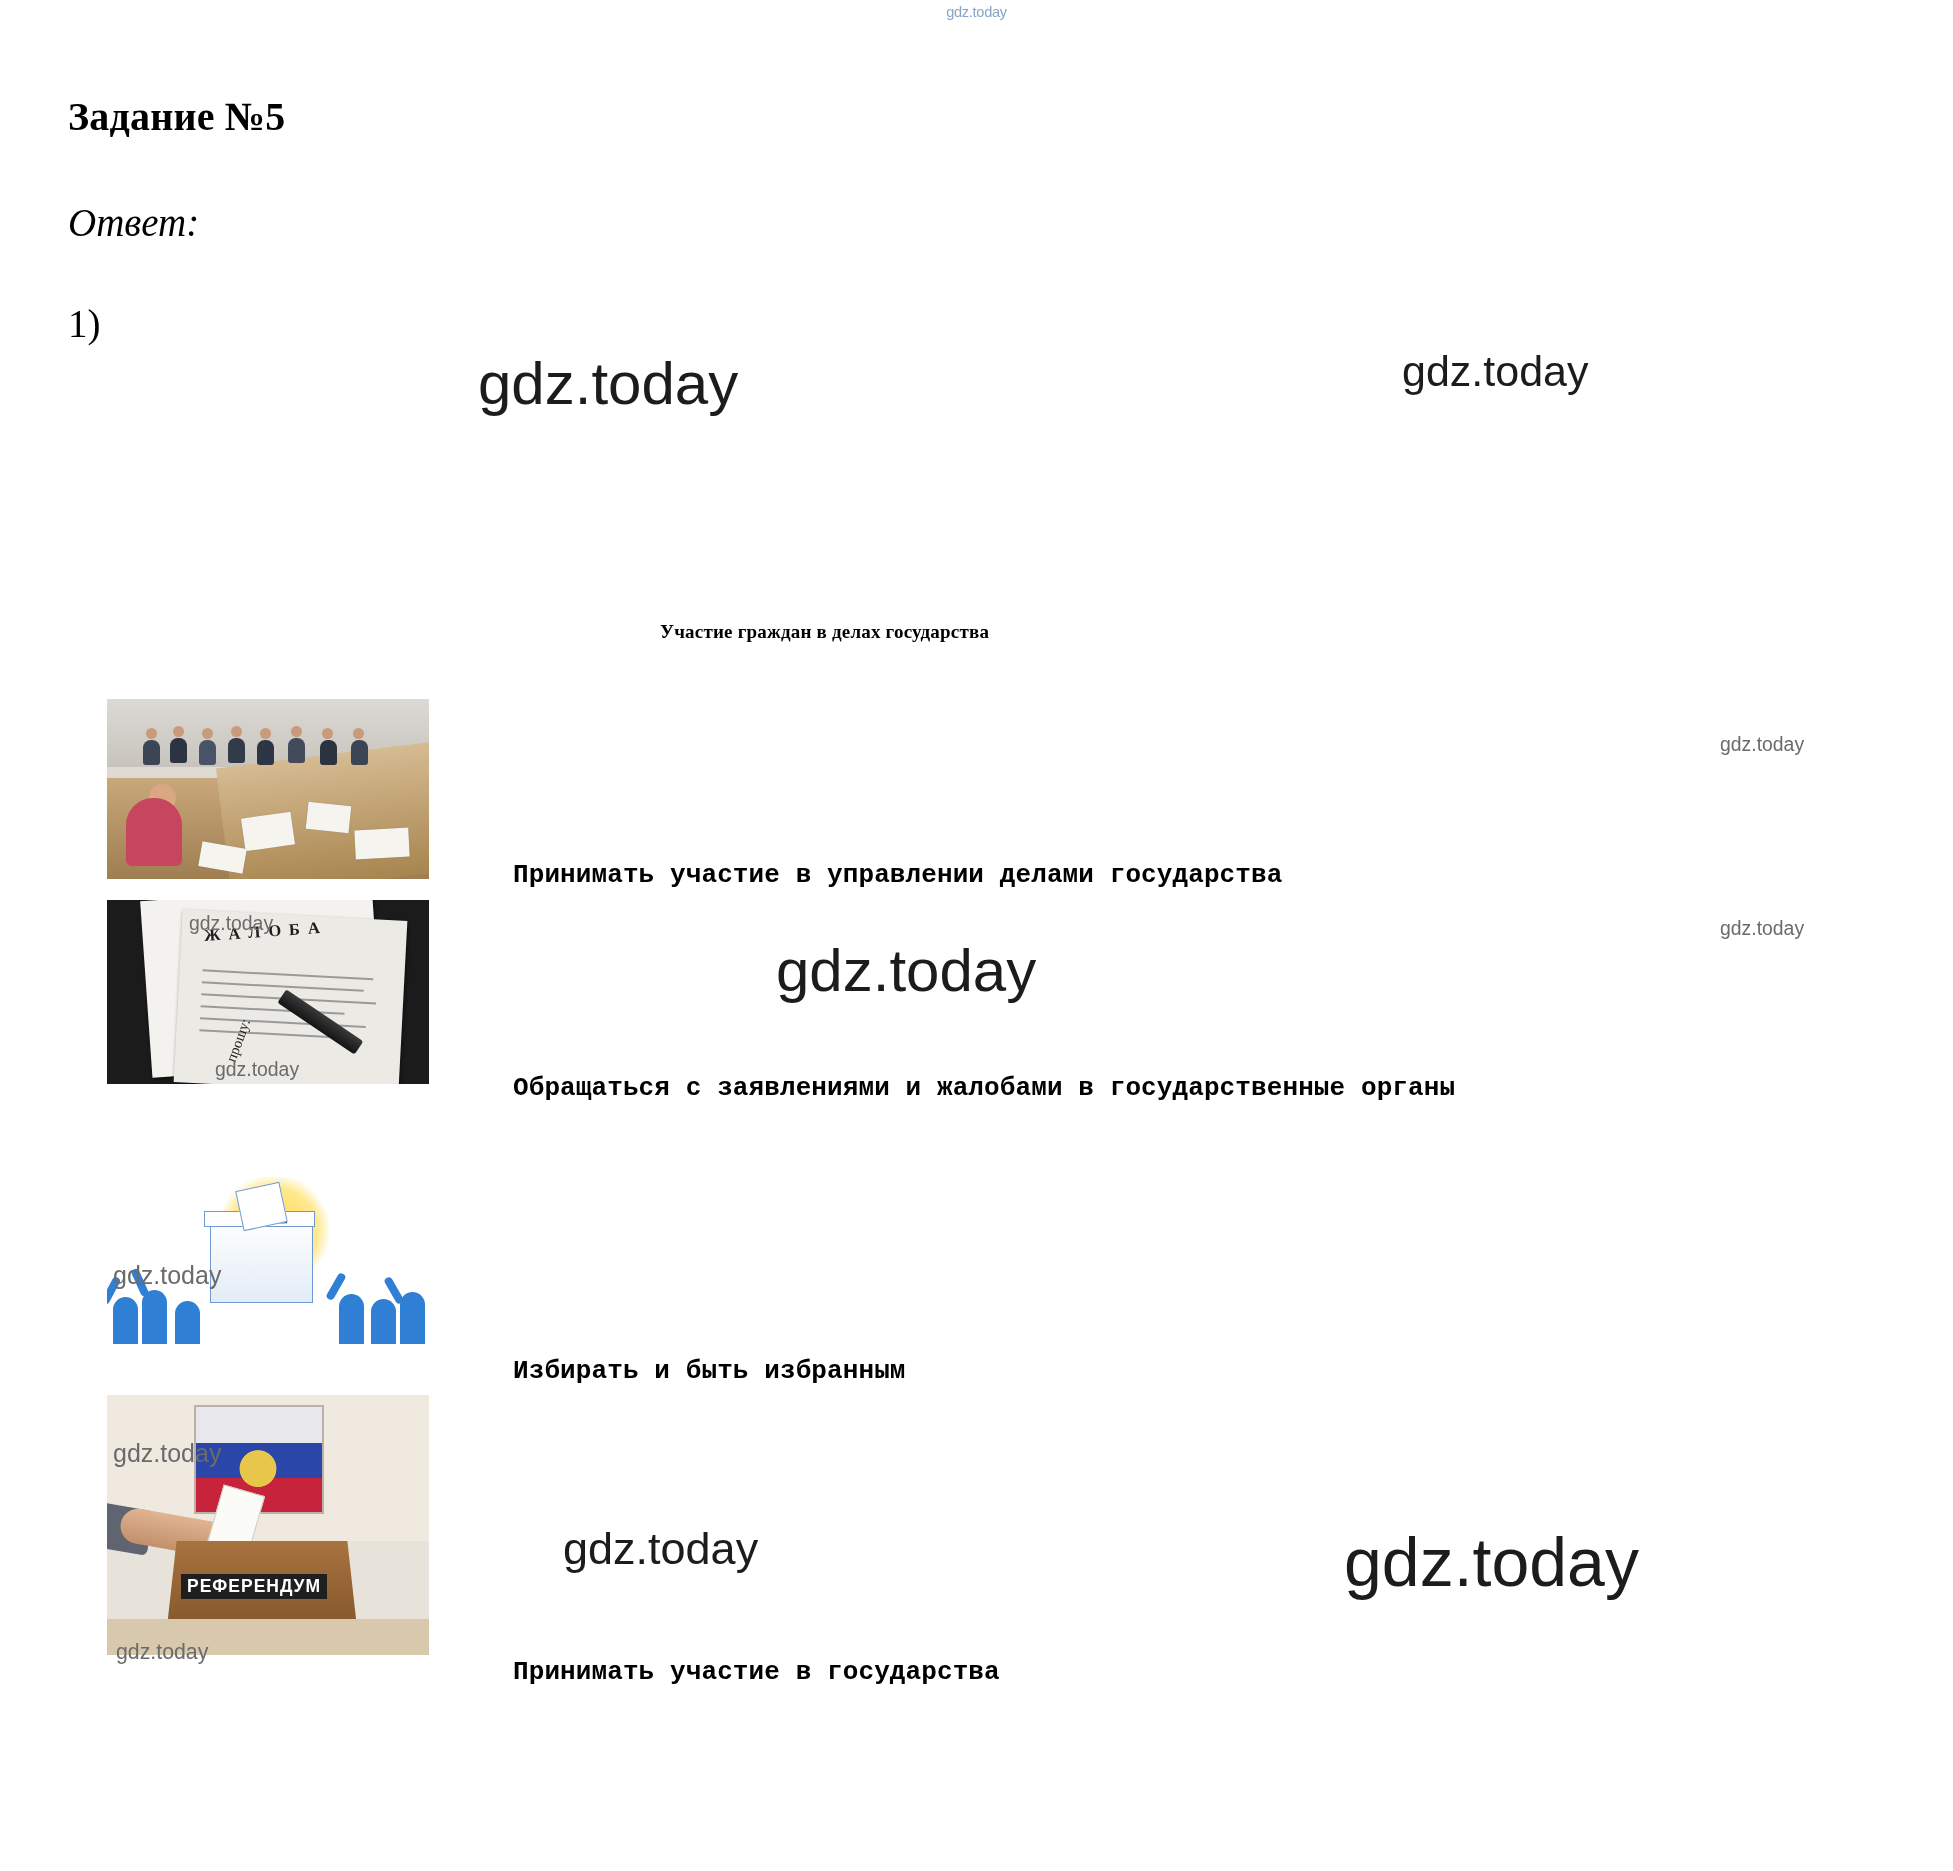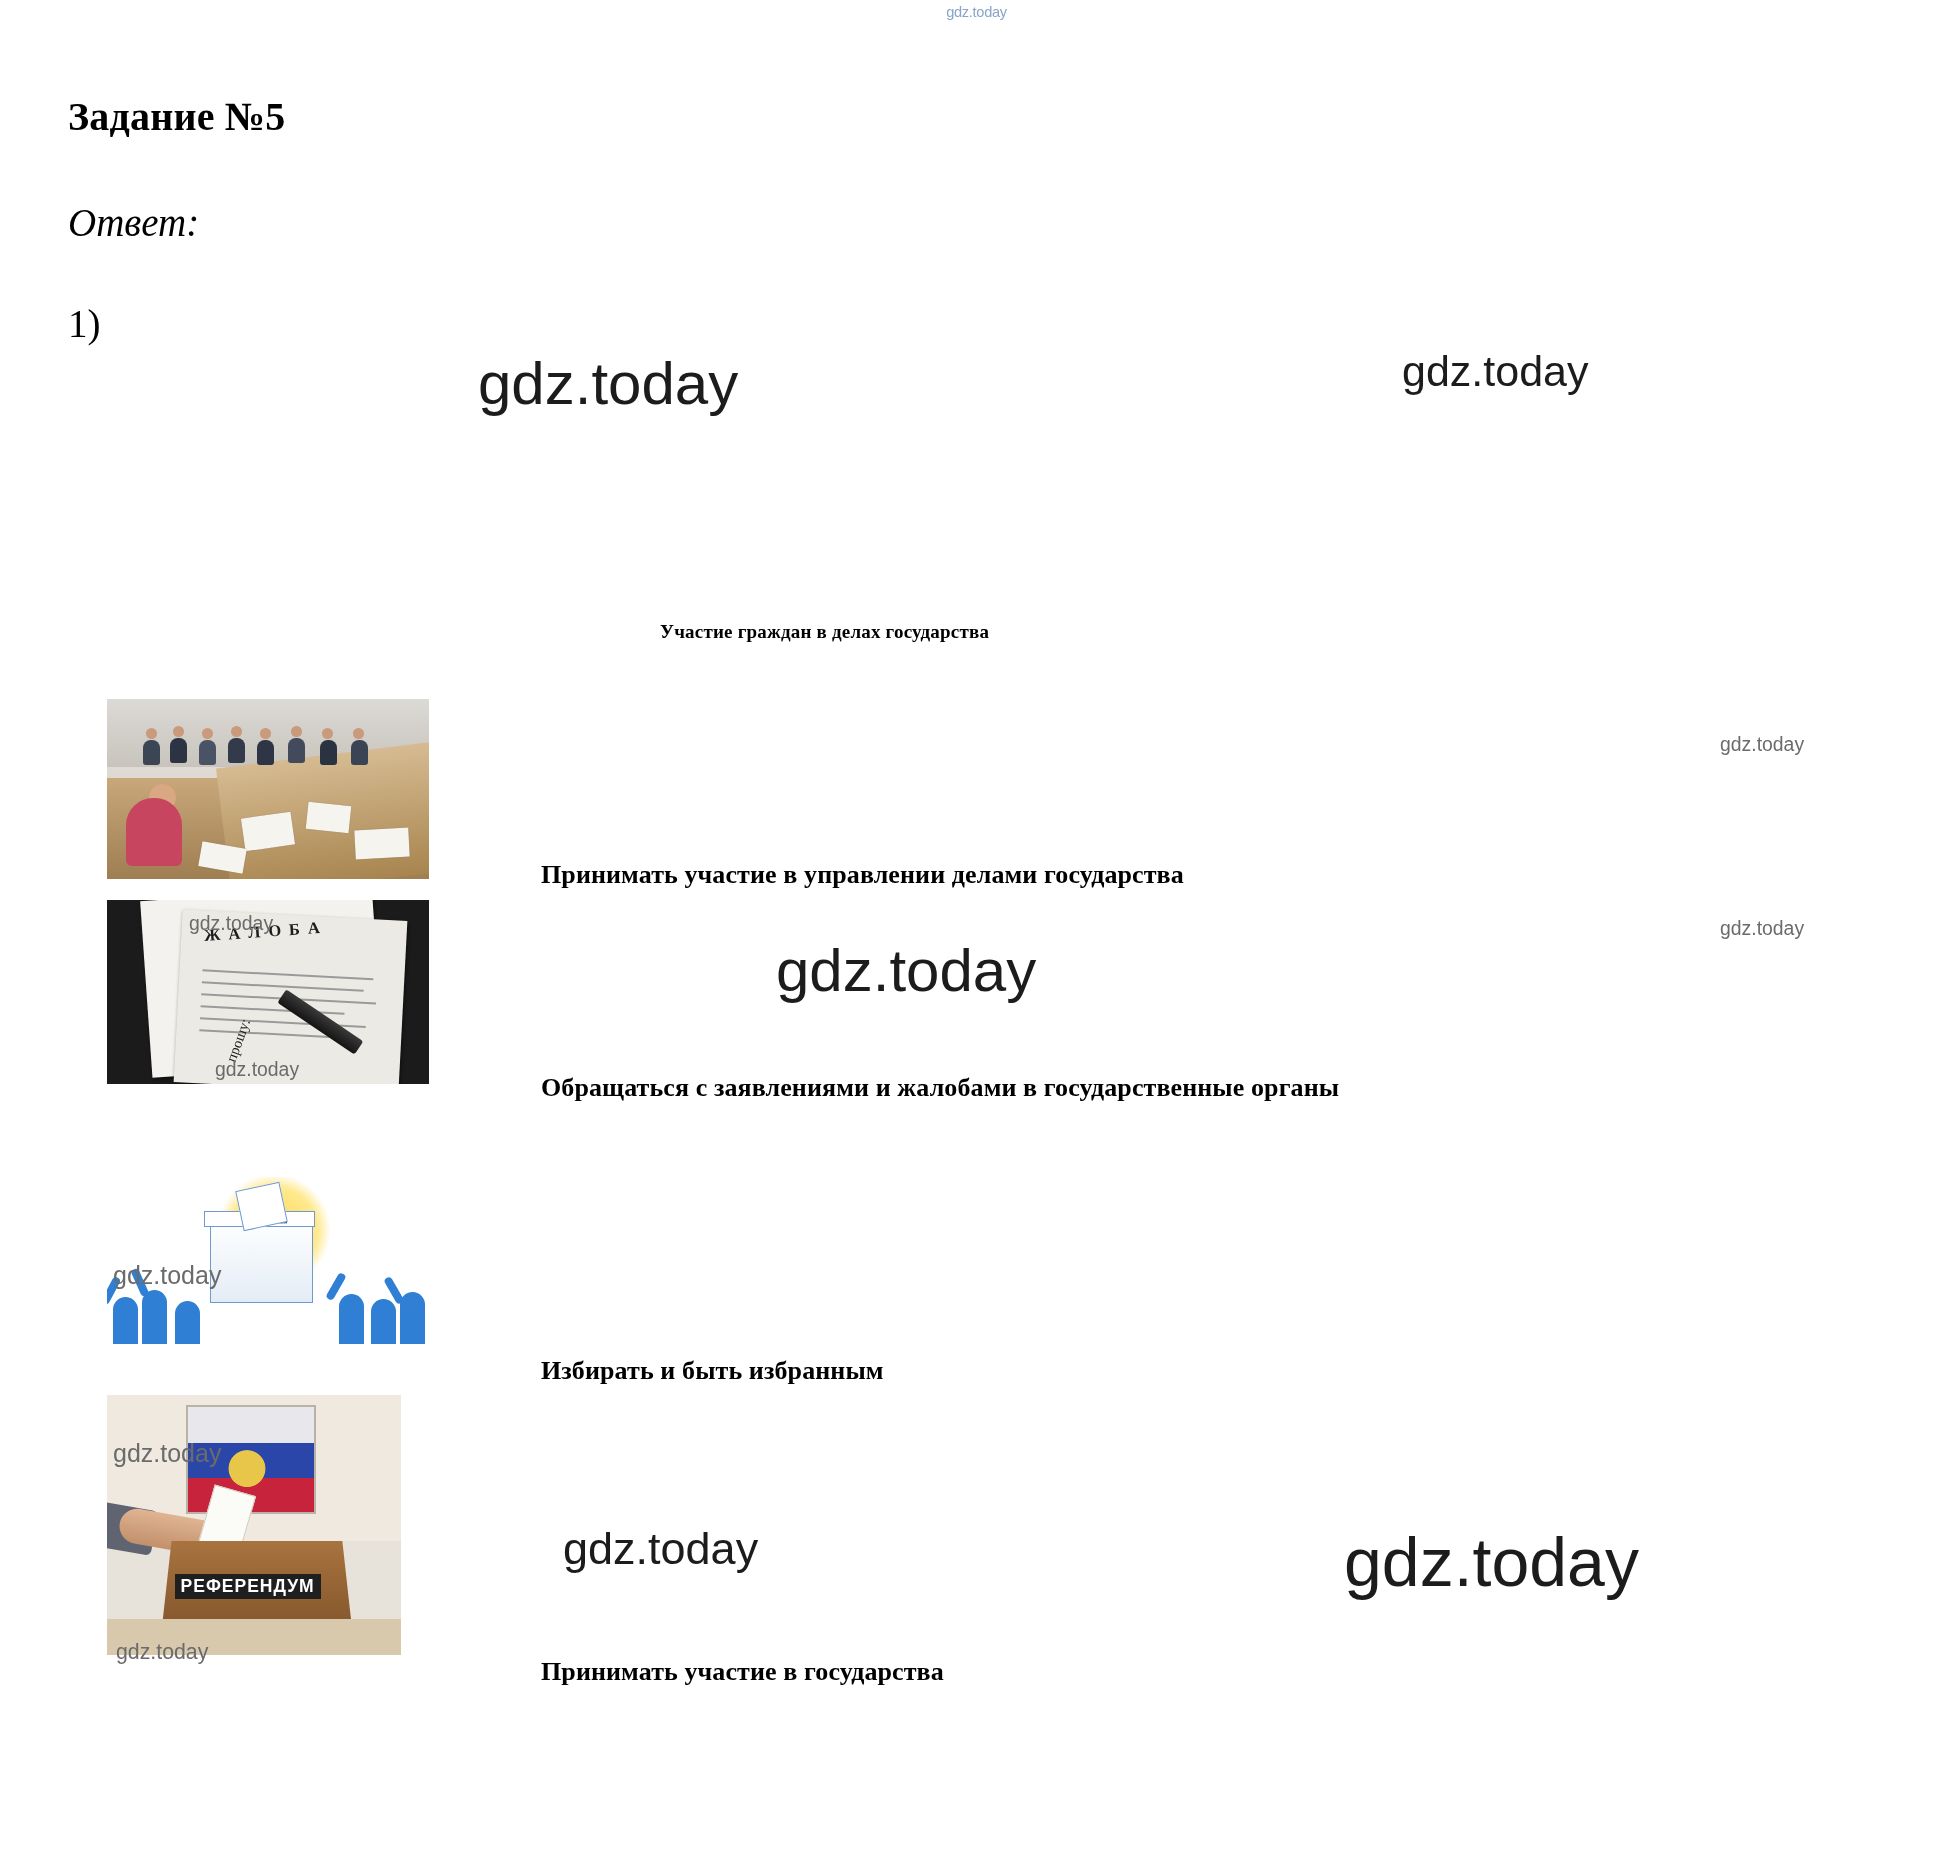--- a/index.html
+++ b/index.html
@@ -128,26 +128,25 @@
     background: #d9a781;
   }
   .mtg-paper {
     position: absolute;
     background: #f6f4ef;
     box-shadow: 0 0 1px rgba(0,0,0,.3);
   }
 
   .cap {
     position: absolute;
-    font-family: Liberation Serif, serif;
+    font-family: Liberation Mono, monospace;
     font-weight: bold;
     font-size: 26px;
     letter-spacing: 0.1px;
     white-space: nowrap;
-    margin-left: 28px;
   }
   .cap-manage { left: 406px; top: 239px; }
   .cap-complaint { left: 406px; top: 452px; }
   .cap-elect { left: 406px; top: 735px; }
   .cap-referendum { left: 406px; top: 1036px; }
 
   
   .photo-complaint {
     left: 0px;
     top: 279px;
@@ -255,21 +254,21 @@
     position: absolute;
     width: 7.8px; height: 29px;
     background: #2f7fd4;
     border-radius: 3.9px;
   }
 
   
   .photo-ref {
     left: 0px;
     top: 774px;
-    width: 294px;
+    width: 322px;
     height: 260px;
     background: #e7e2da;
   }
   .ref-wall {
     position: absolute; left: 0; top: 0; width: 100%; height: 56%;
     background: #efe9e0;
   }
   .ref-flagbox {
     position: absolute; left: 27%; top: 4%;
     width: 126px; height: 105px;

